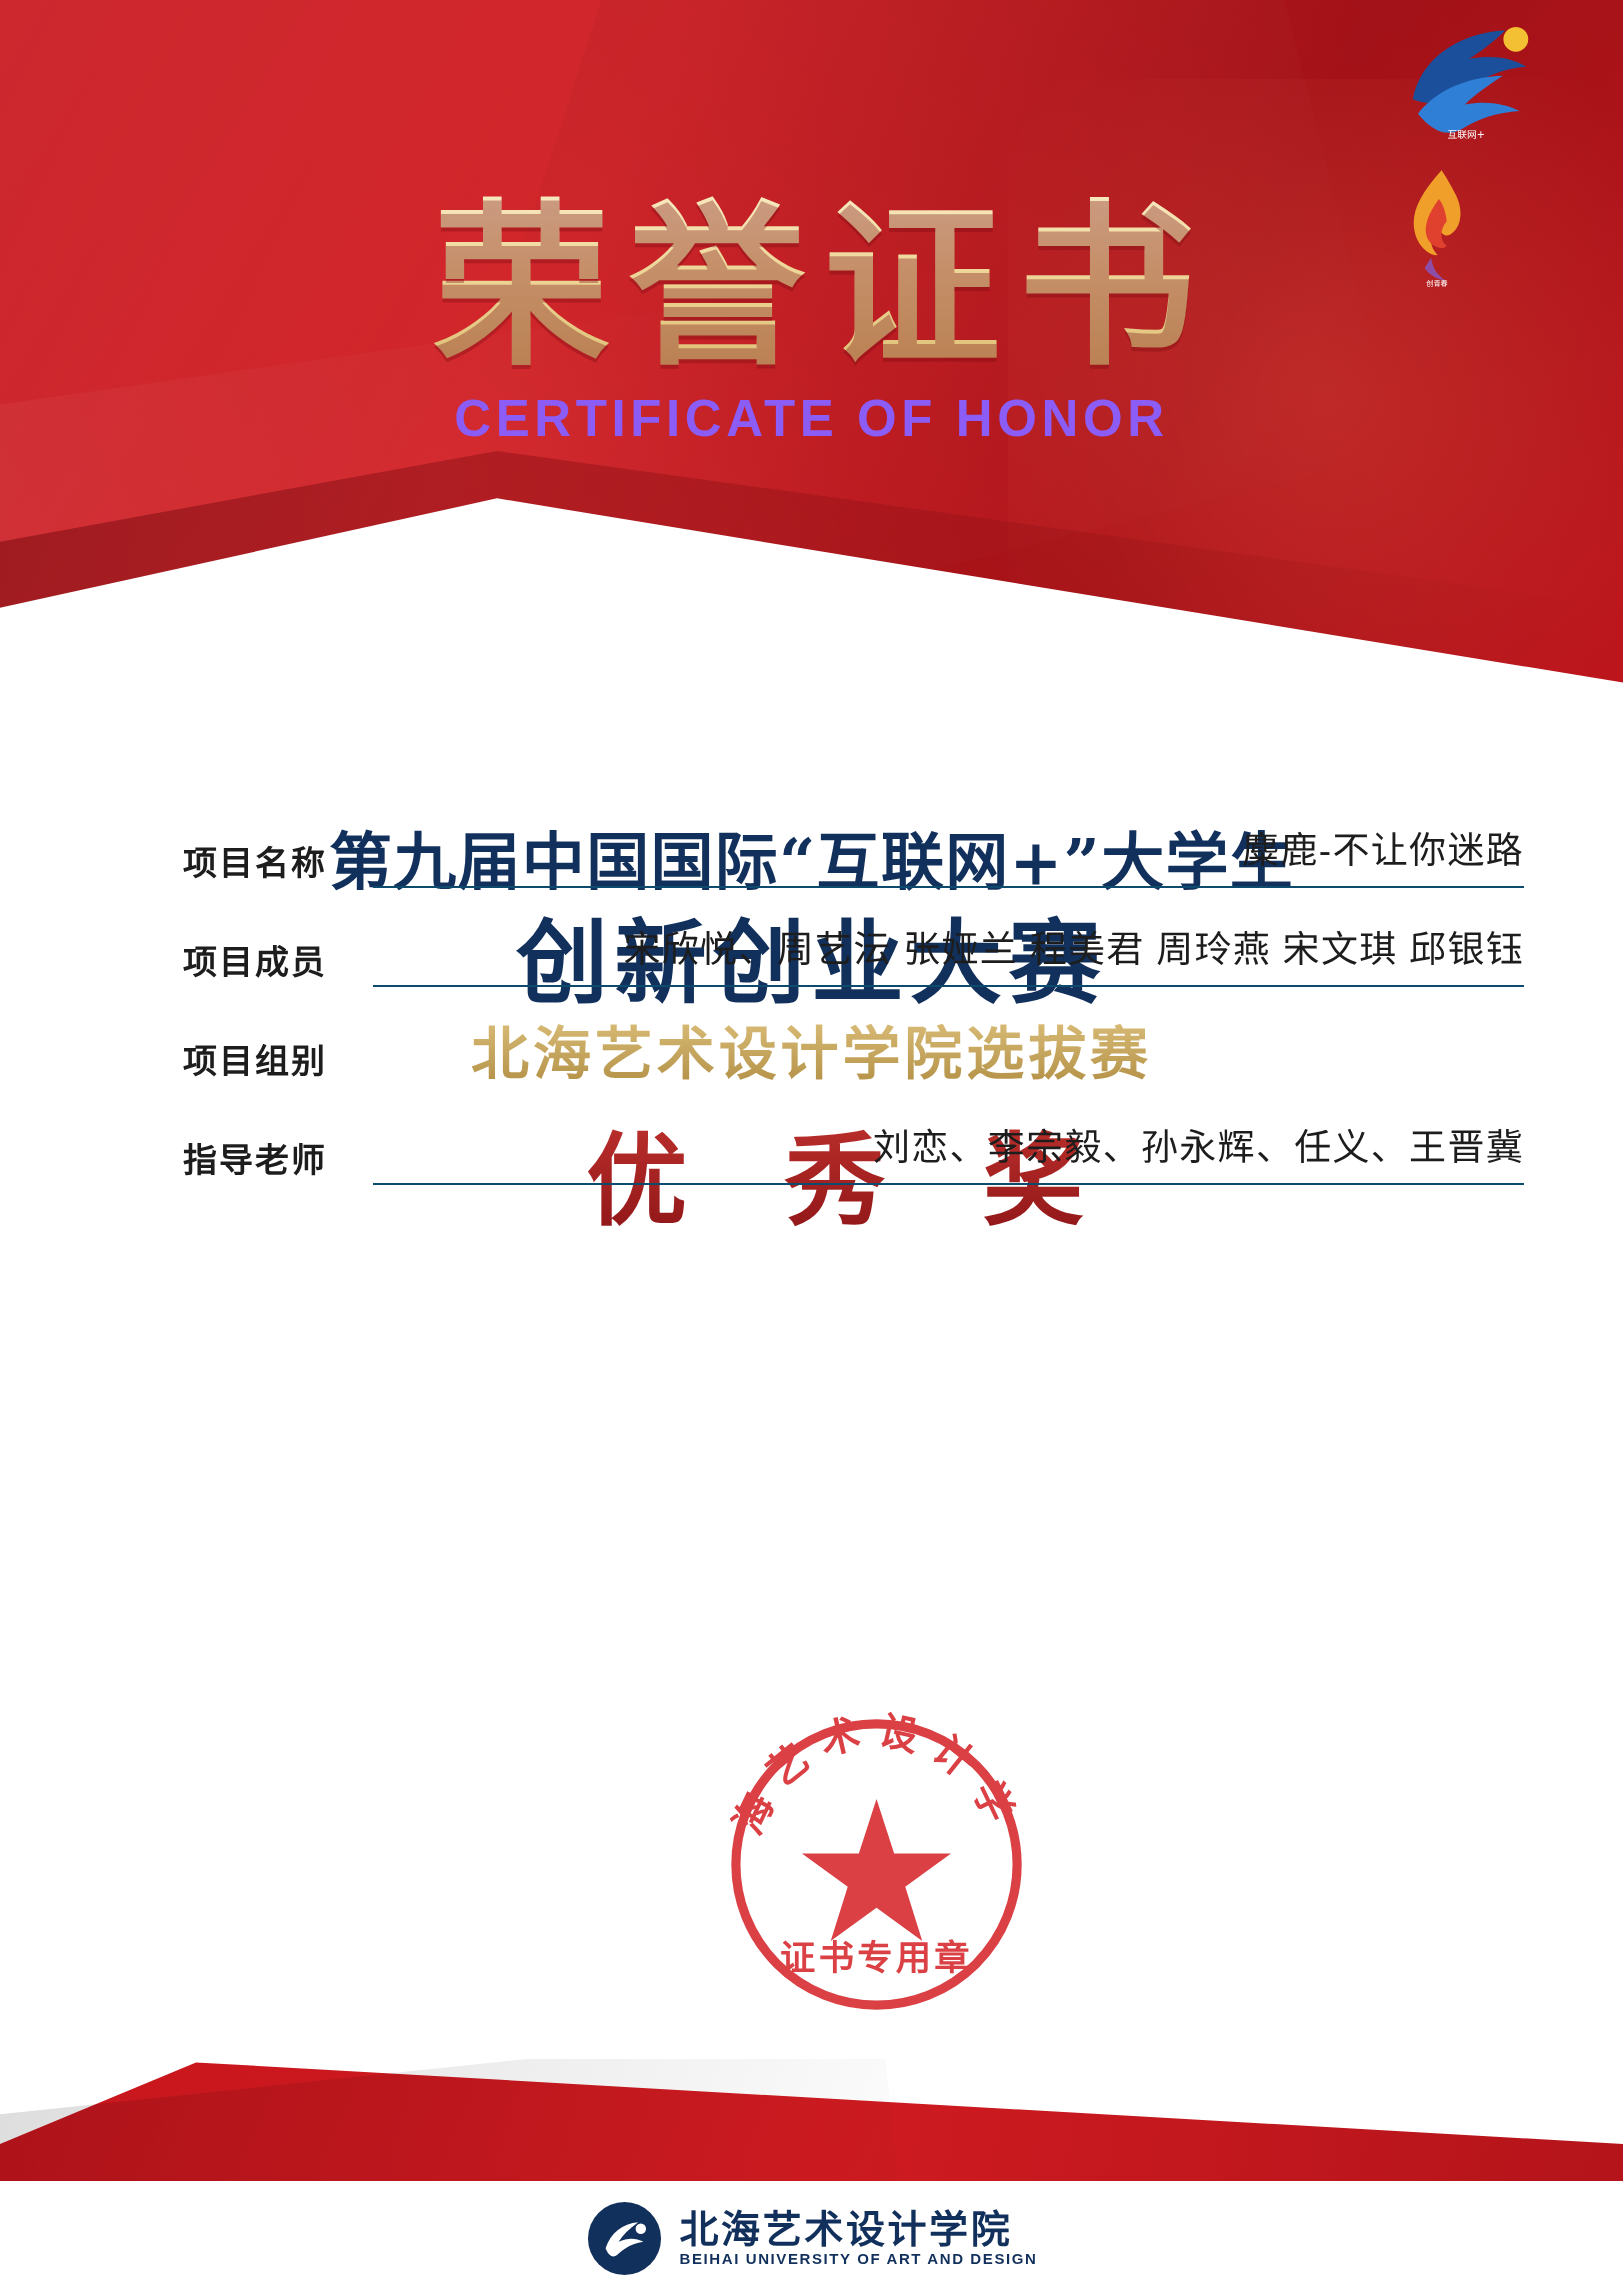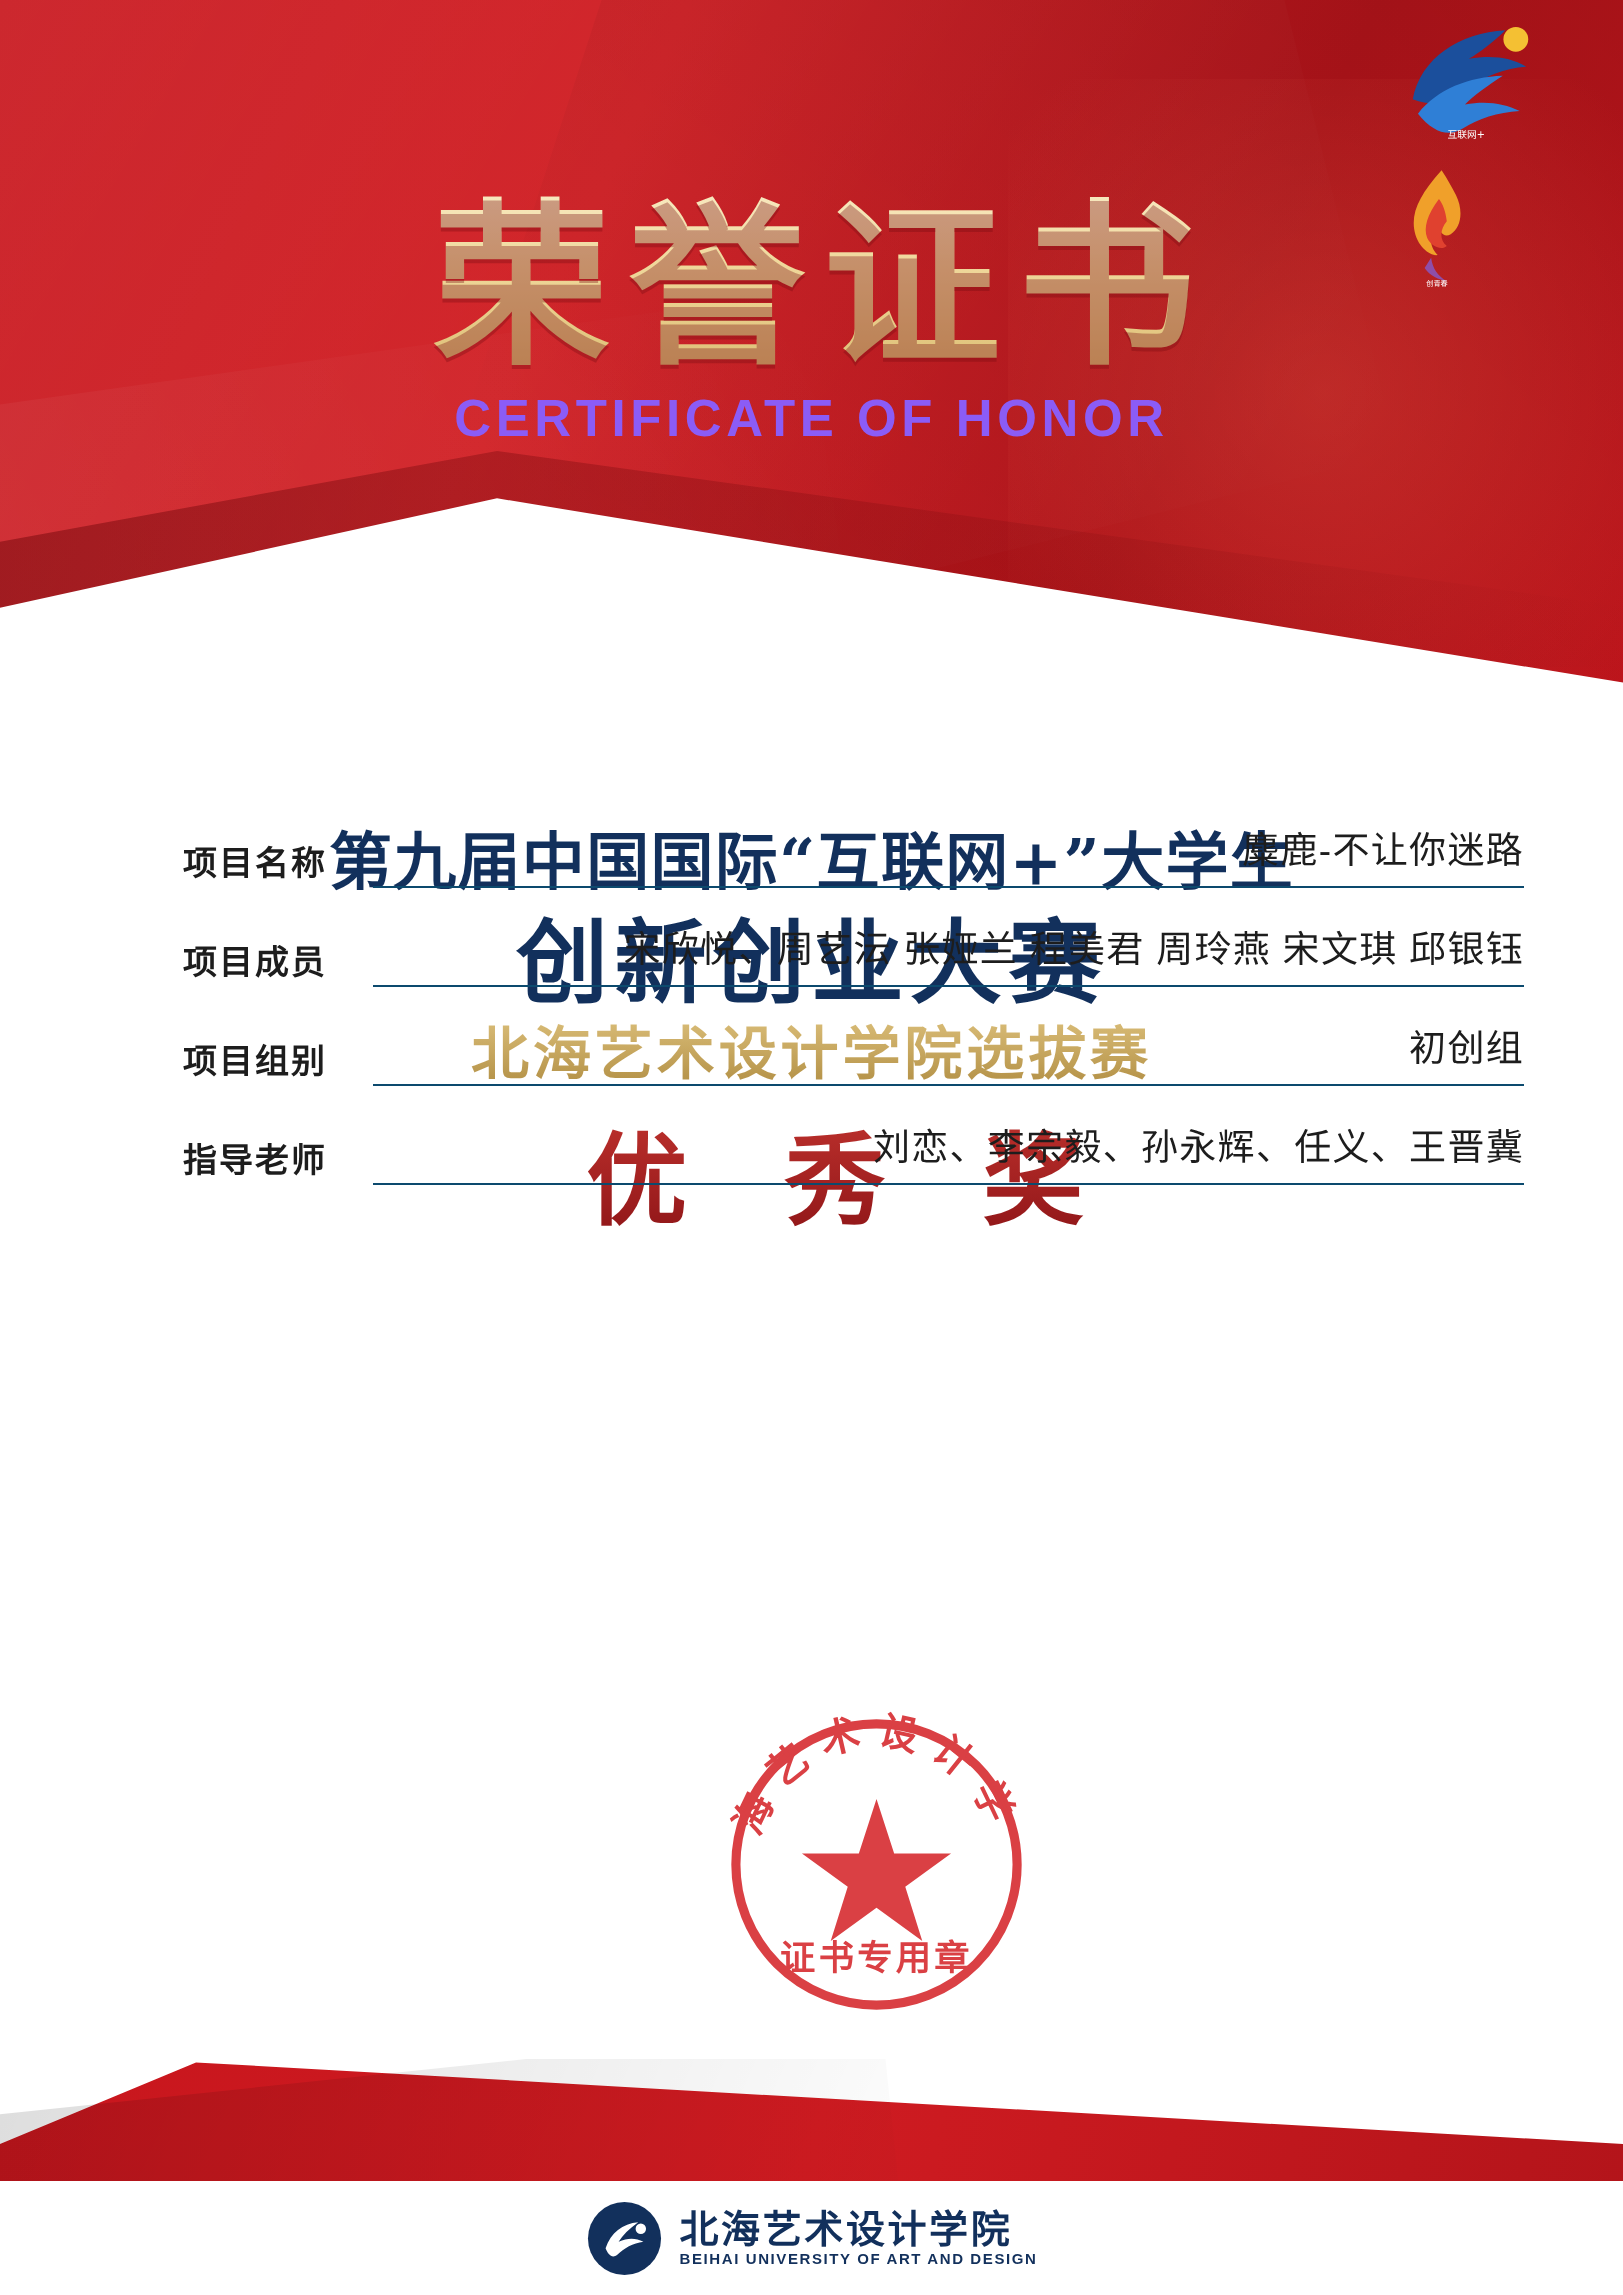--- a/index.html
+++ b/index.html
@@ -322,21 +322,20 @@
     <div class="field-row">
       <div class="field-label">项目名称</div>
       <div class="field-value">麋鹿-不让你迷路</div>
     </div>
     <div class="field-row">
       <div class="field-label">项目成员</div>
       <div class="field-value">宋欣悦、周艺沄 张娅兰 程美君 周玲燕 宋文琪 邱银钰</div>
     </div>
     <div class="field-row">
       <div class="field-label">项目组别</div>
-      <div class="field-value">初创组</div>
     </div>
     <div class="field-row">
       <div class="field-label">指导老师</div>
       <div class="field-value">刘恋、李宗毅、孙永辉、任义、王晋冀</div>
     </div>
   </div>
 
   <svg class="seal" viewBox="0 0 500 500">
     <defs>
       <path id="sealArc" d="M 250,250 m -182,0 a 182,182 0 1,1 364,0" fill="none"></path>

